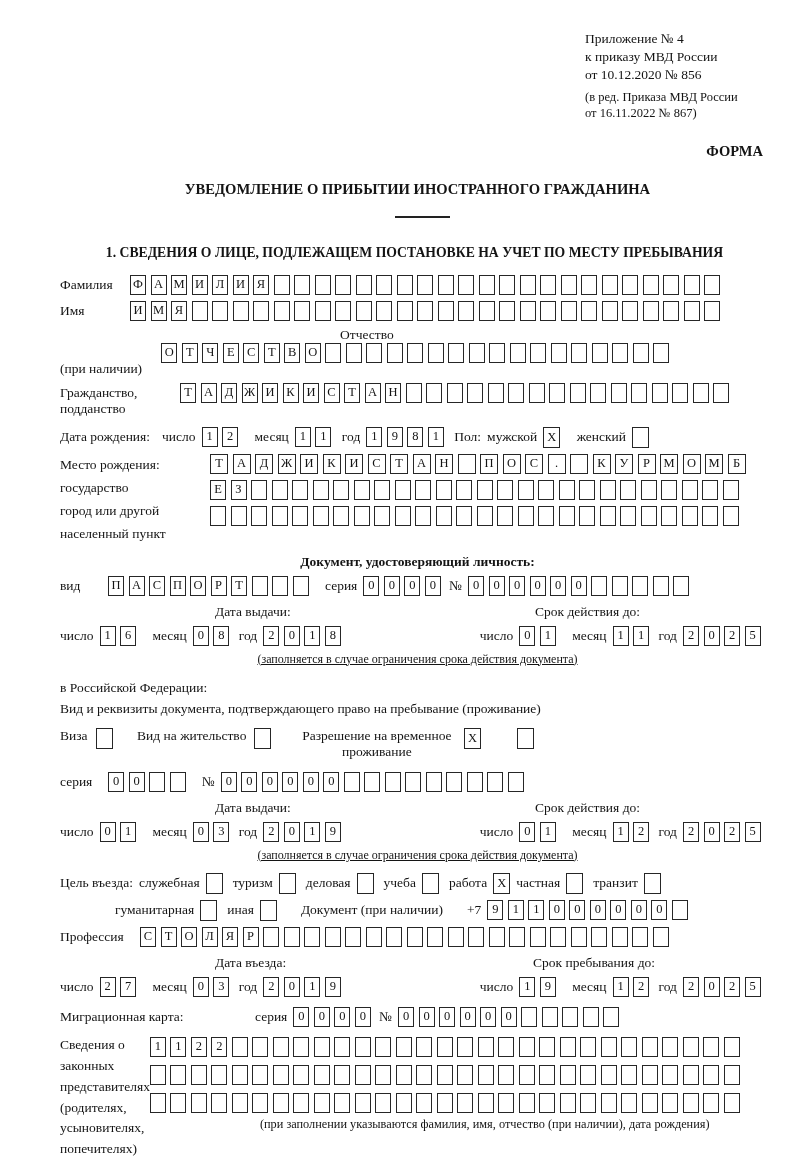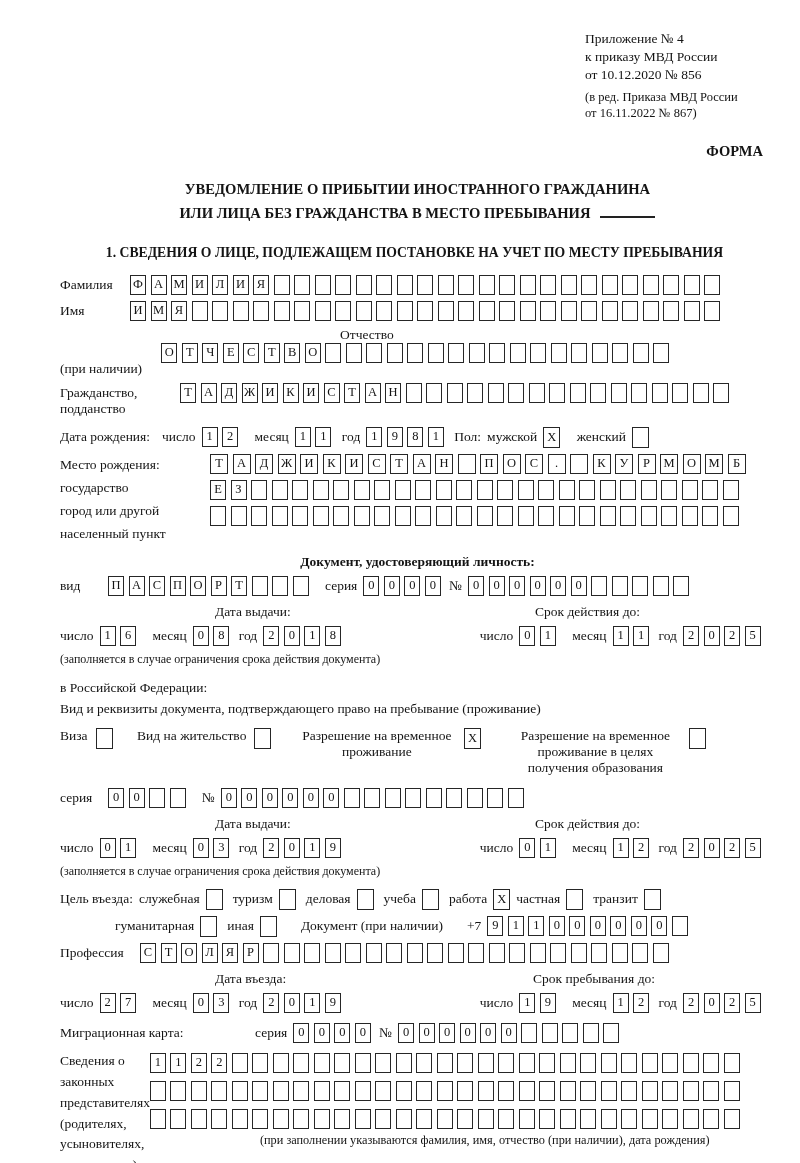--- a/index.html
+++ b/index.html
@@ -21,21 +21,21 @@
   .flabel{flex:0 0 auto;}
   .w70{width:70px;}.w155{width:155px;}.w120{width:120px;}.w48{width:48px;}
   .w72{width:72px;}.w175{width:175px;}
   .cells{display:inline-flex;flex-wrap:nowrap;}
   .cell{box-sizing:border-box;flex:0 0 auto;width:16px;height:20px;border:1.5px solid #262626;
         margin-right:4.5px;text-align:center;font-size:12.5px;line-height:17px;background:#fff;}
   .cell.wide{width:18px;}
   .dlabel{margin:0 6px 0 0;}
   .gapl{margin-left:12px;}
   .subline{font-size:13.5px;margin:-2px 0 4px 0;}
-  .note{font-size:12px;text-align:left;margin:0 0 4px 0;}
+  .note{font-size:12px;text-align:center;margin:0 0 4px 0;text-decoration:underline;}
   .dheaders{display:flex;font-size:13.5px;margin-top:8px;}
   .center-head{text-align:center;font-weight:bold;font-size:13.5px;margin:8px 0 4px 0;}
   .intro{font-size:13.5px;margin:10px 0 2px 0;line-height:1.6;}
 
   
   .two-col{display:flex;align-items:flex-start;margin:6px 0;}
   .left-col{flex:0 0 150px;font-size:13.5px;line-height:1.7;}
   .left-col.w85{flex:0 0 85px;line-height:1.55;}
   .box-stack{display:flex;flex-direction:column;gap:6px;}
 
@@ -62,21 +62,21 @@
     <div>от 10.12.2020 № 856</div>
     <div class="amend">
       <div>(в ред. Приказа МВД России</div>
       <div>от 16.11.2022 № 867)</div>
     </div>
   </div>
   <div class="forma">ФОРМА</div>
 
   <div class="title">
     <div>УВЕДОМЛЕНИЕ О ПРИБЫТИИ ИНОСТРАННОГО ГРАЖДАНИНА</div>
-    <div><span>ИЛИ ЛИЦА БЕЗ ГРАЖДАНСТВА В МЕСТО ПРЕБЫВАНИЯ</span><span class="blank-line"></span></div>
+    <div><span class="blank-line"></span></div>
   </div>
 
   <div class="sec-title">1. СВЕДЕНИЯ О ЛИЦЕ, ПОДЛЕЖАЩЕМ ПОСТАНОВКЕ НА УЧЕТ ПО МЕСТУ ПРЕБЫВАНИЯ</div>
 
   <div class="row">
     <span class="flabel w70">Фамилия</span>
     <span class="cells">
         <span class="cell">Ф</span>
         <span class="cell">А</span>
         <span class="cell">М</span>
@@ -430,21 +430,20 @@
           <span class="cell cb"></span>
         </span>
     </span>
     <span class="opt" style="margin-left:8px;">
       <span class="opt-label c150">Разрешение на временное проживание</span>
       <span class="cells">
           <span class="cell cb">X</span>
         </span>
     </span>
     <span class="opt" style="margin-left:10px;margin-right:0;">
-      <span class="opt-label c170">Разрешение на временное проживание в целях получения образования</span>
       <span class="cells">
           <span class="cell cb"></span>
         </span>
     </span>
   </div>
 
   <div class="row" style="margin-top:12px;">
     <span class="flabel w48">серия</span>
     <span class="cells">
         <span class="cell">0</span>

